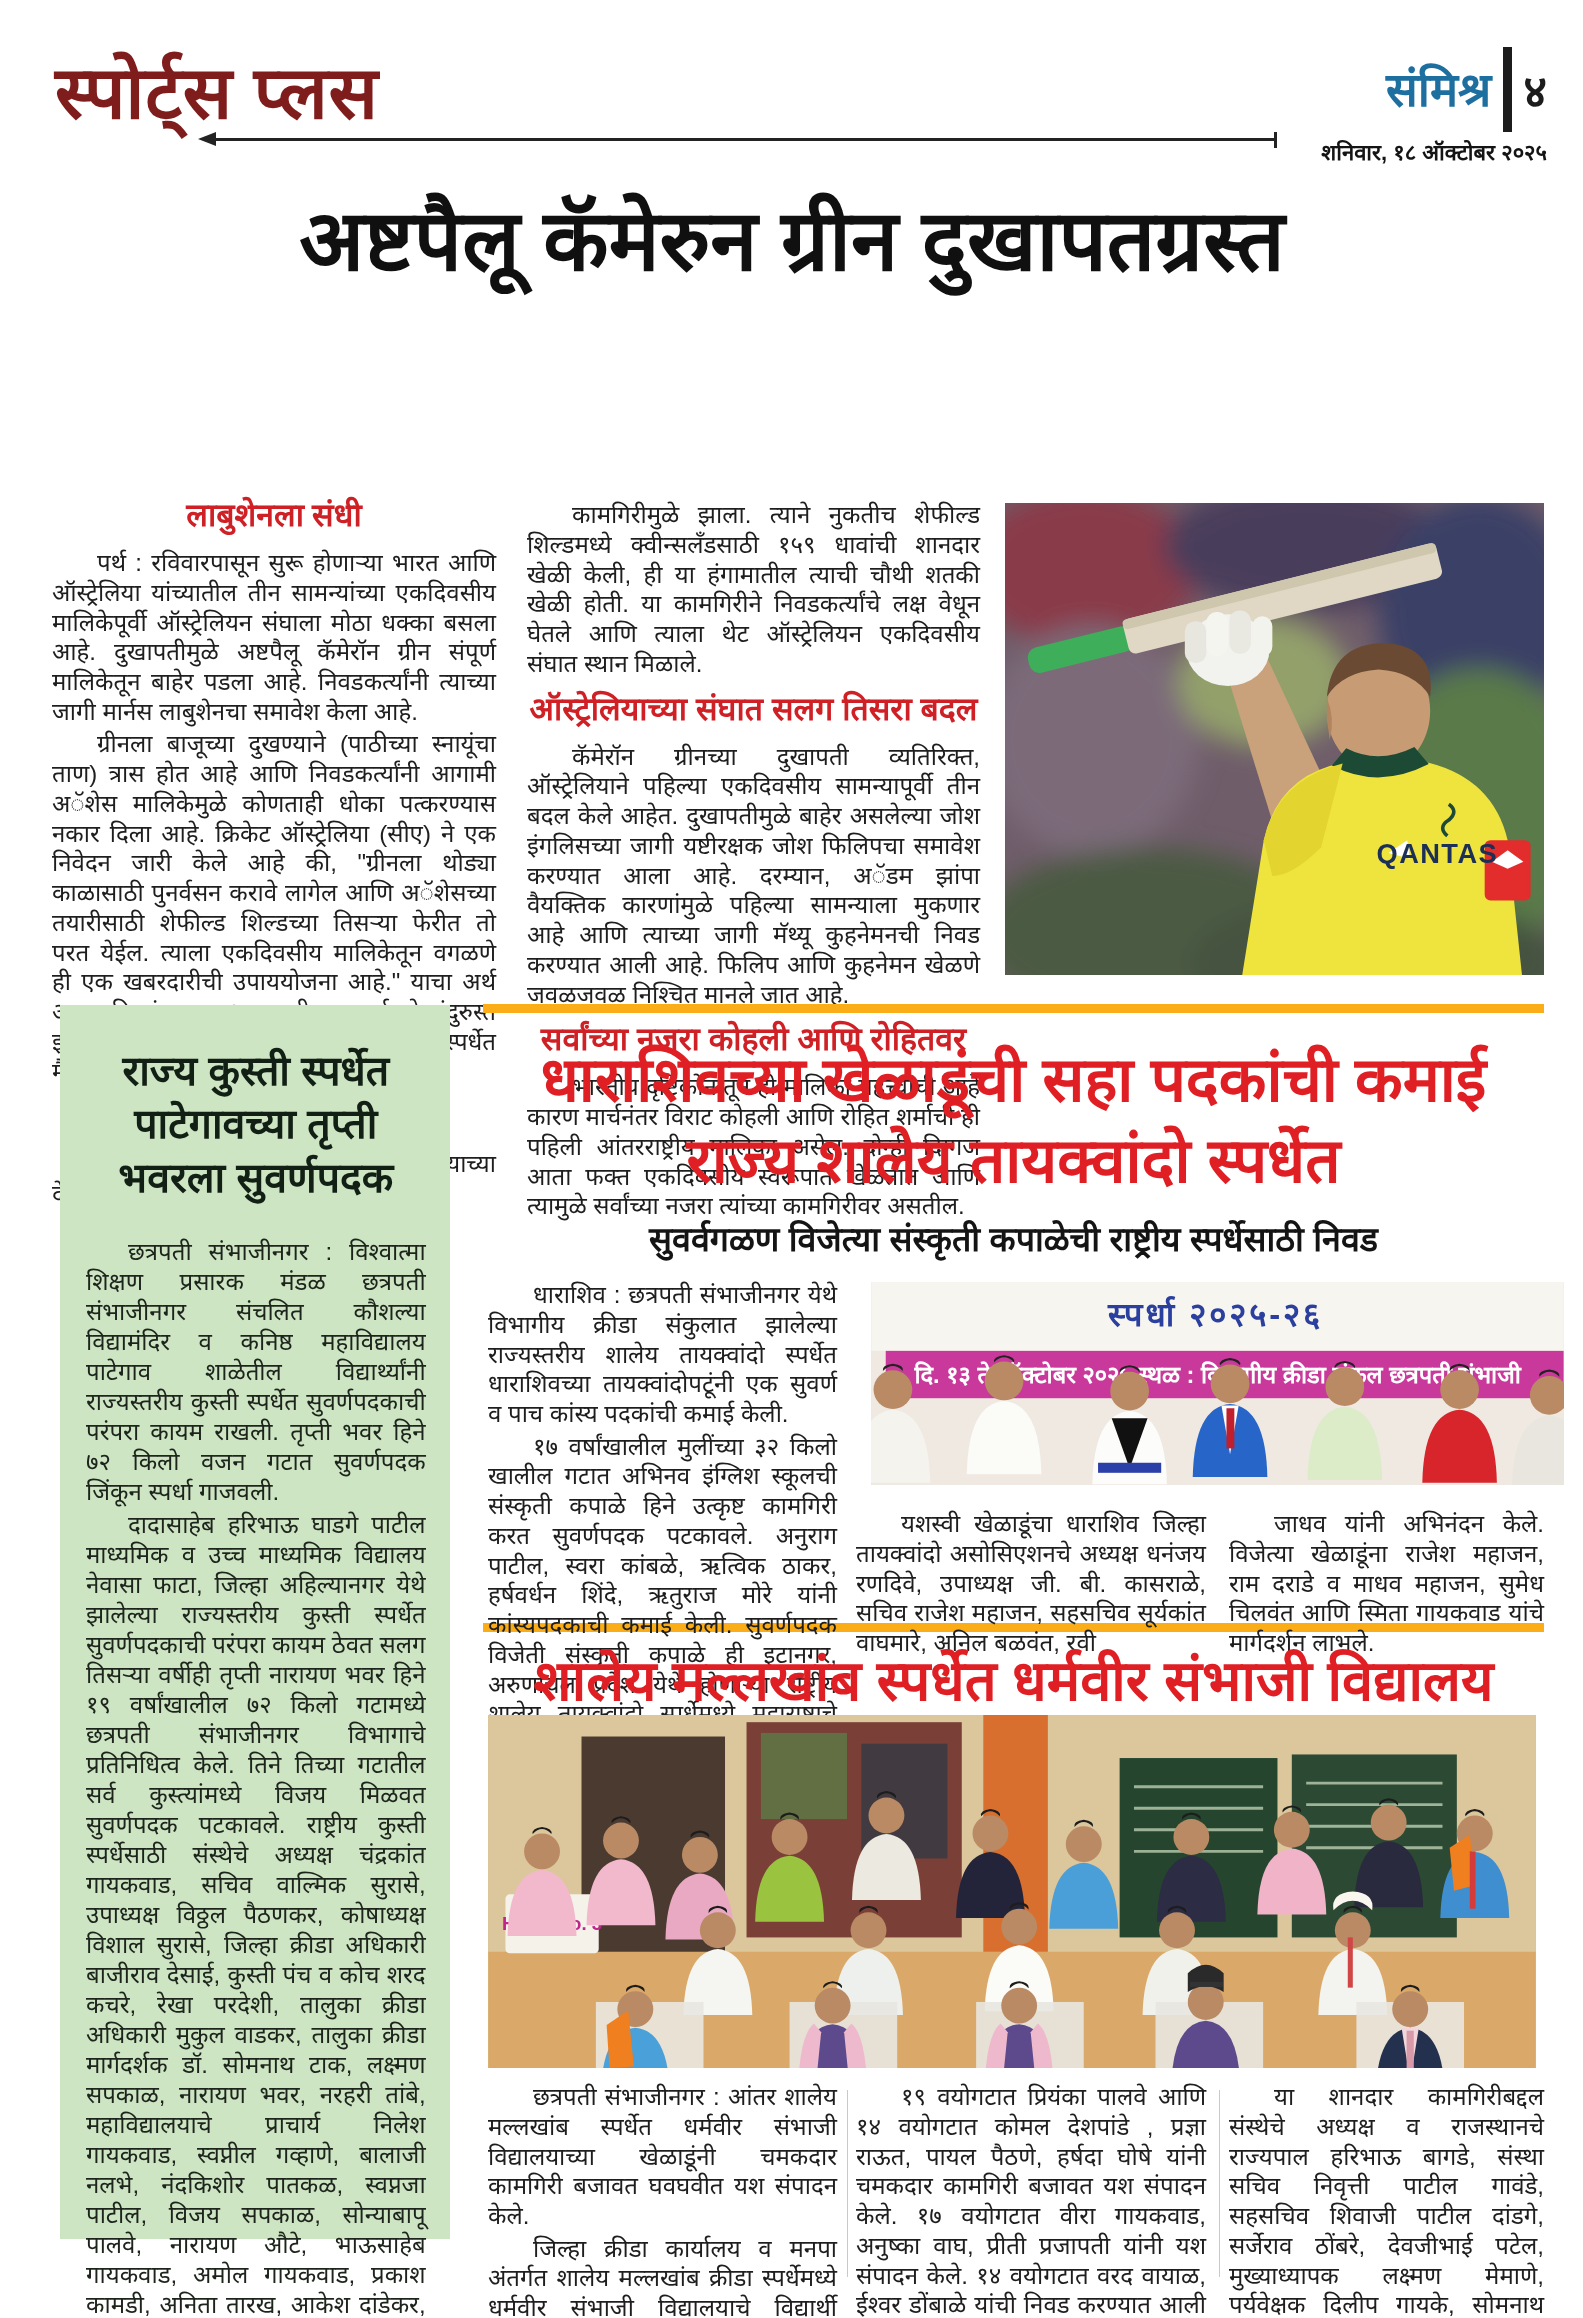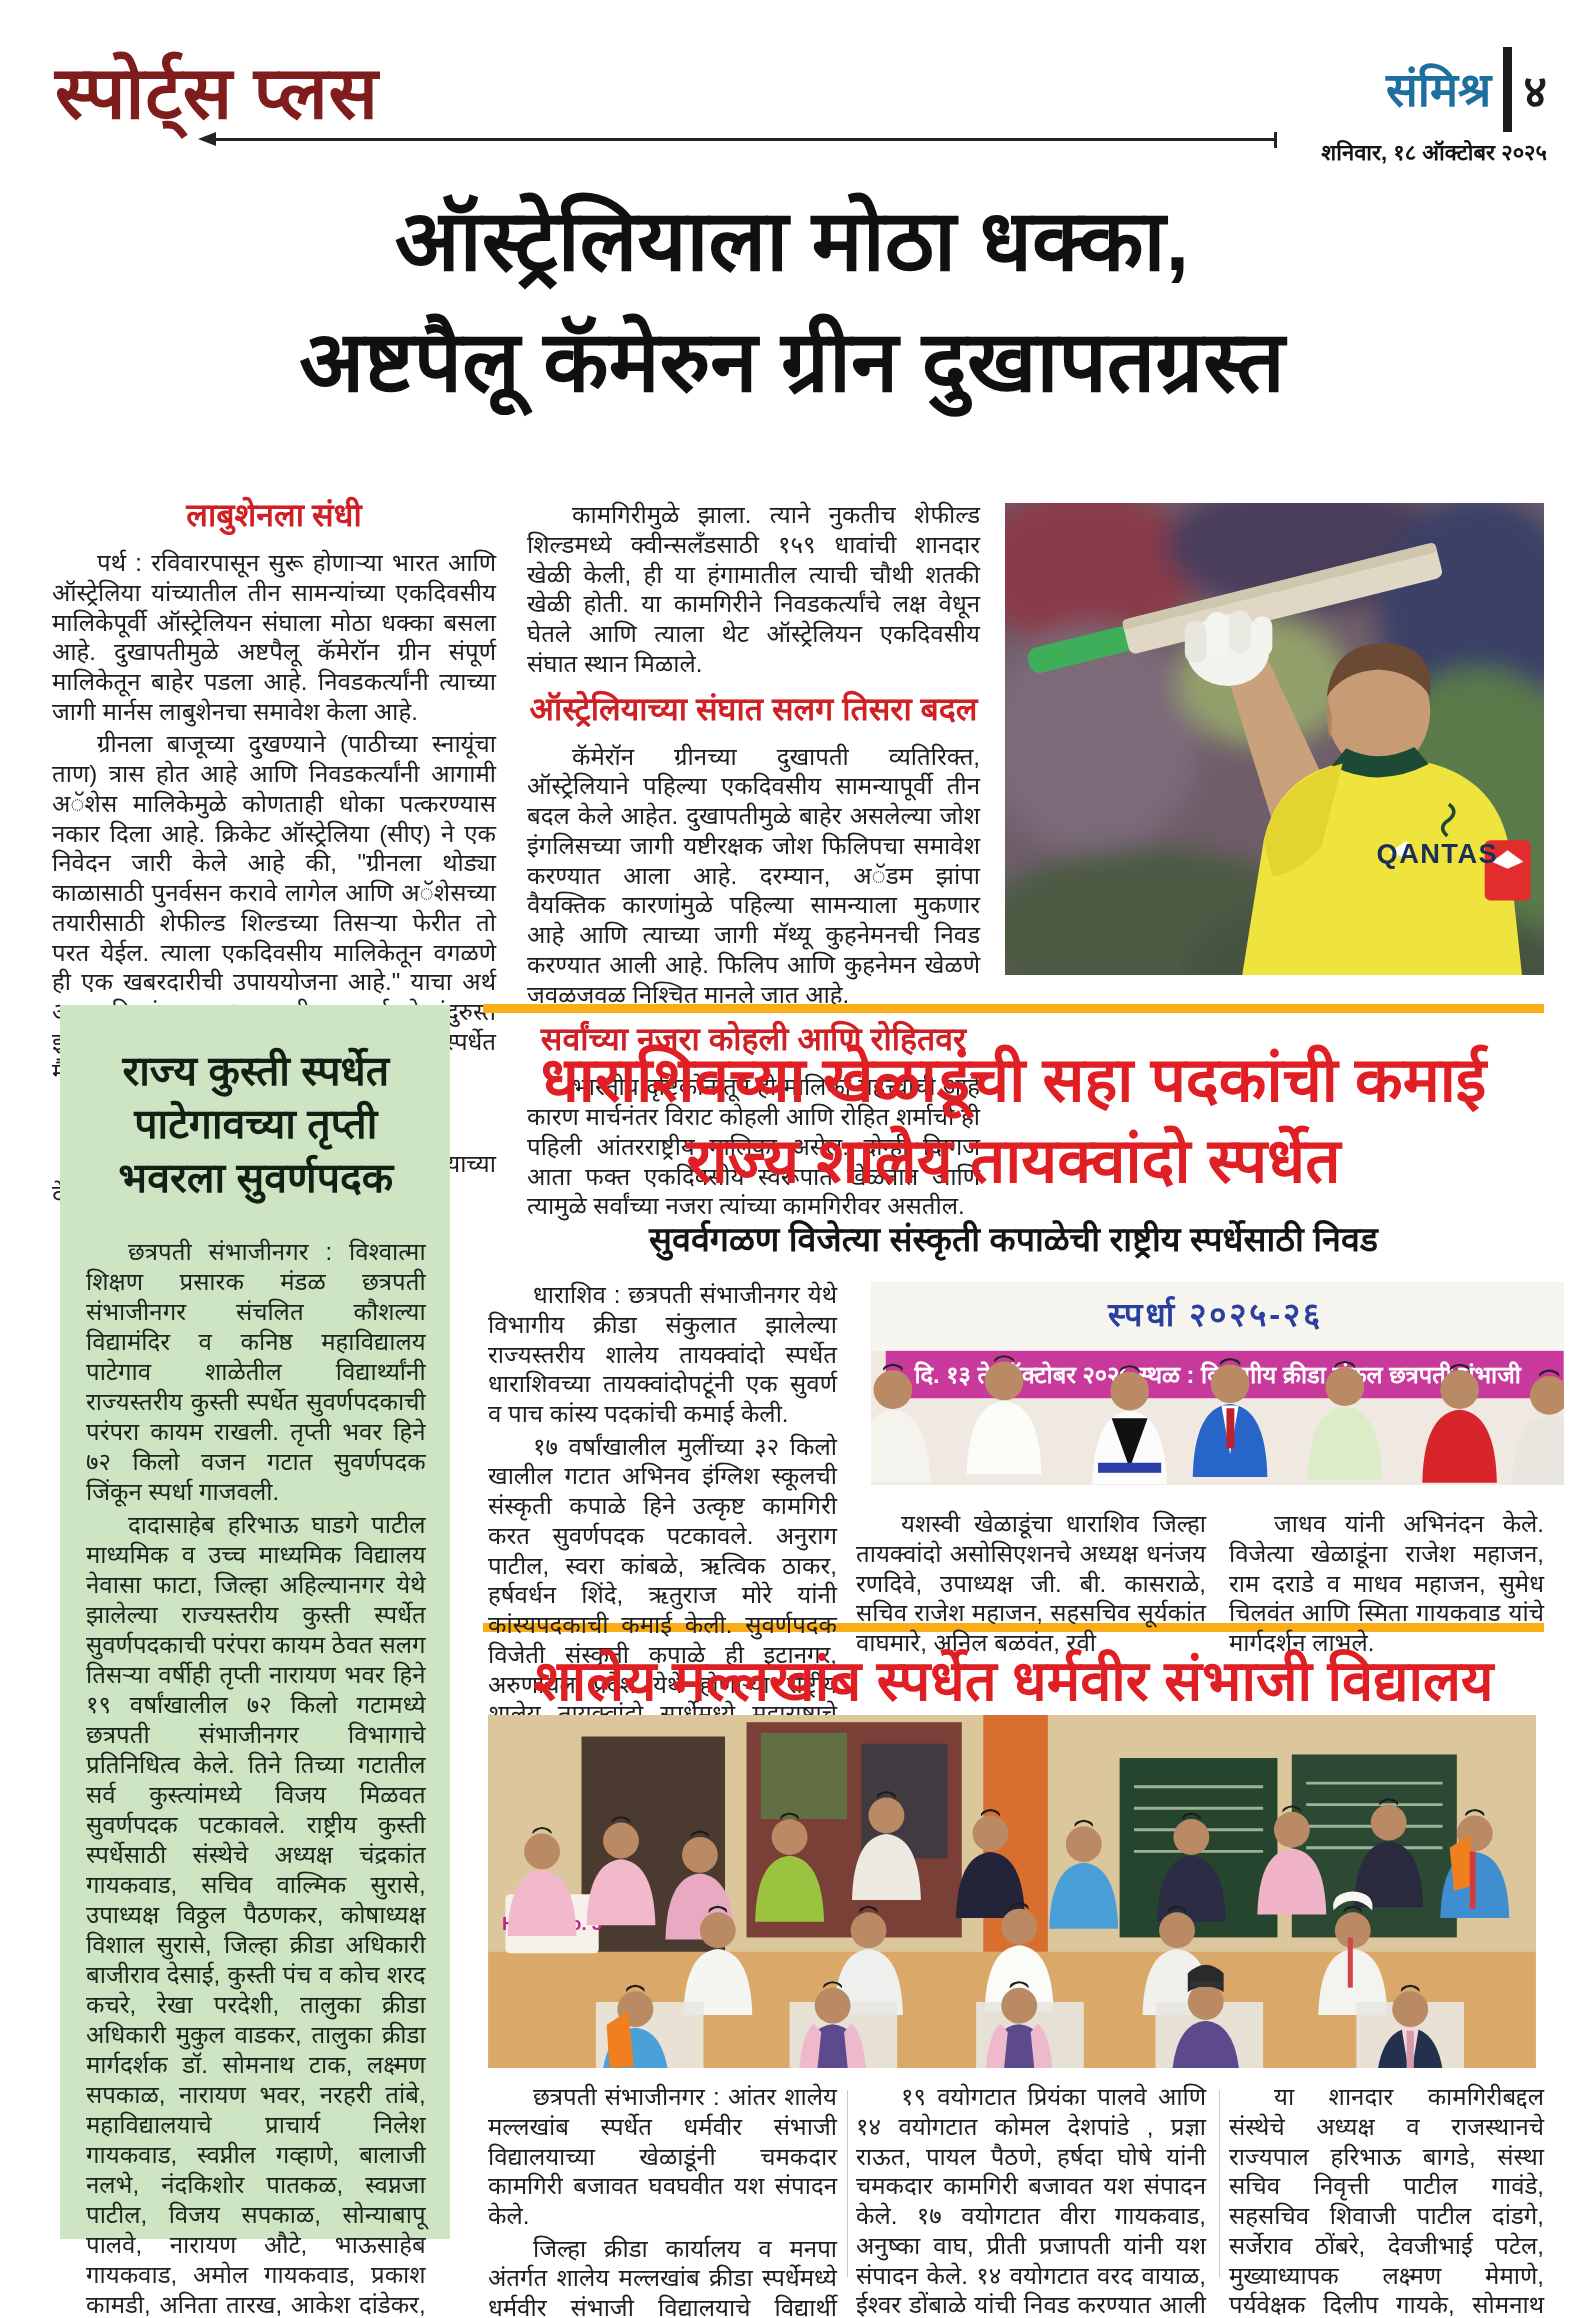--- a/index.html
+++ b/index.html
@@ -76,21 +76,20 @@
     </div>
     <div class="issue-date">शनिवार, १८ ऑक्टोबर २०२५</div>
   </div>
 
   <div class="abs rule">
     <span class="arrow-left"></span>
     <span class="end-tick"></span>
   </div>
 
   <div class="abs lead-headline">
-    <div>ऑस्ट्रेलियाला मोठा धक्का,</div>
     <div>अष्टपैलू कॅमेरुन ग्रीन दुखापतग्रस्त</div>
   </div>
 
   <div class="abs col lead-col1">
     <div class="subhead">लाबुशेनला संधी</div>
     <p>पर्थ : रविवारपासून सुरू होणाऱ्या भारत आणि ऑस्ट्रेलिया यांच्यातील तीन सामन्यांच्या एकदिवसीय मालिकेपूर्वी ऑस्ट्रेलियन संघाला मोठा धक्का बसला आहे. दुखापतीमुळे अष्टपैलू कॅमेरॉन ग्रीन संपूर्ण मालिकेतून बाहेर पडला आहे. निवडकर्त्यांनी त्याच्या जागी मार्नस लाबुशेनचा समावेश केला आहे.</p>
     <p>ग्रीनला बाजूच्या दुखण्याने (पाठीच्या स्नायूंचा ताण) त्रास होत आहे आणि निवडकर्त्यांनी आगामी अॅशेस मालिकेमुळे कोणताही धोका पत्करण्यास नकार दिला आहे. क्रिकेट ऑस्ट्रेलिया (सीए) ने एक निवेदन जारी केले आहे की, "ग्रीनला थोड्या काळासाठी पुनर्वसन करावे लागेल आणि अॅशेसच्या तयारीसाठी शेफील्ड शिल्डच्या तिसऱ्या फेरीत तो परत येईल. त्याला एकदिवसीय मालिकेतून वगळणे ही एक खबरदारीची उपाययोजना आहे." याचा अर्थ असा की संघ व्यवस्थापन ग्रीनला पूर्णपणे तंदुरुस्त झाल्यानंतरच अॅशेससारख्या महत्त्वाच्या स्पर्धेत मैदानात उतरवण्याचा मानस आहे.</p>
     <div class="subhead">लाबुशेनच्या उत्कृष्ट फॉर्मचे फळ</div>
     <p>मार्नस लाबुशेनचा संघात समावेश त्याच्या देशांतर्गत क्रिकेटमधील उत्कृष्ट</p>
   </div>

